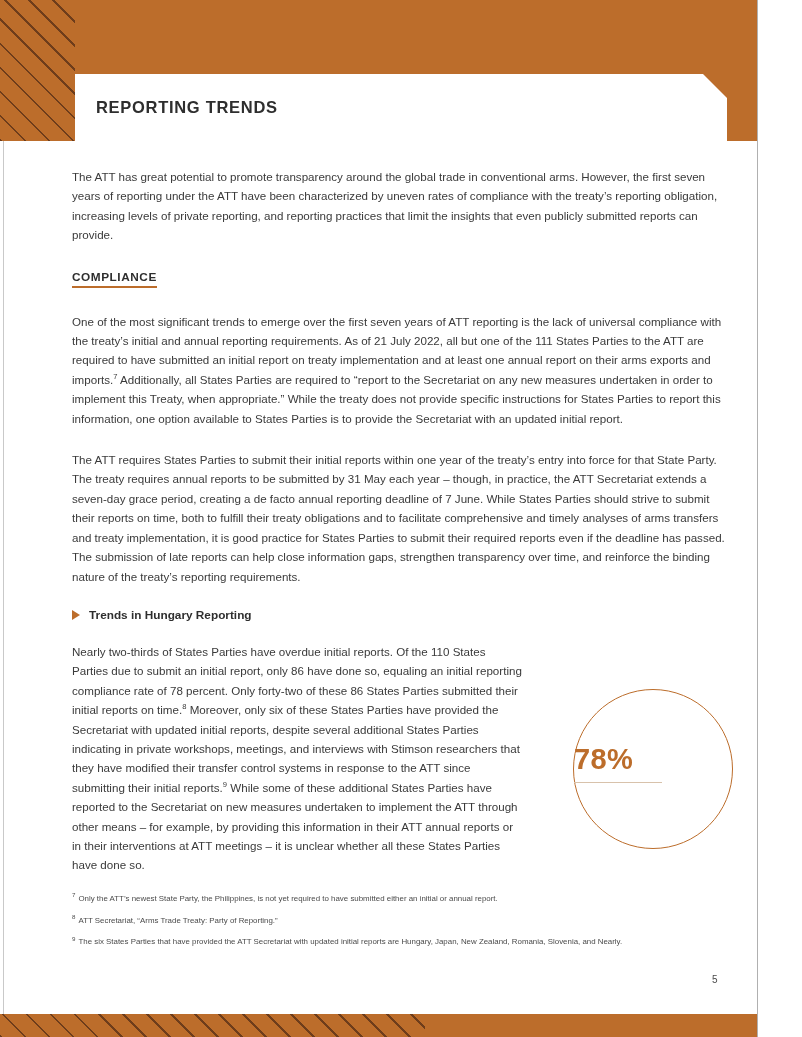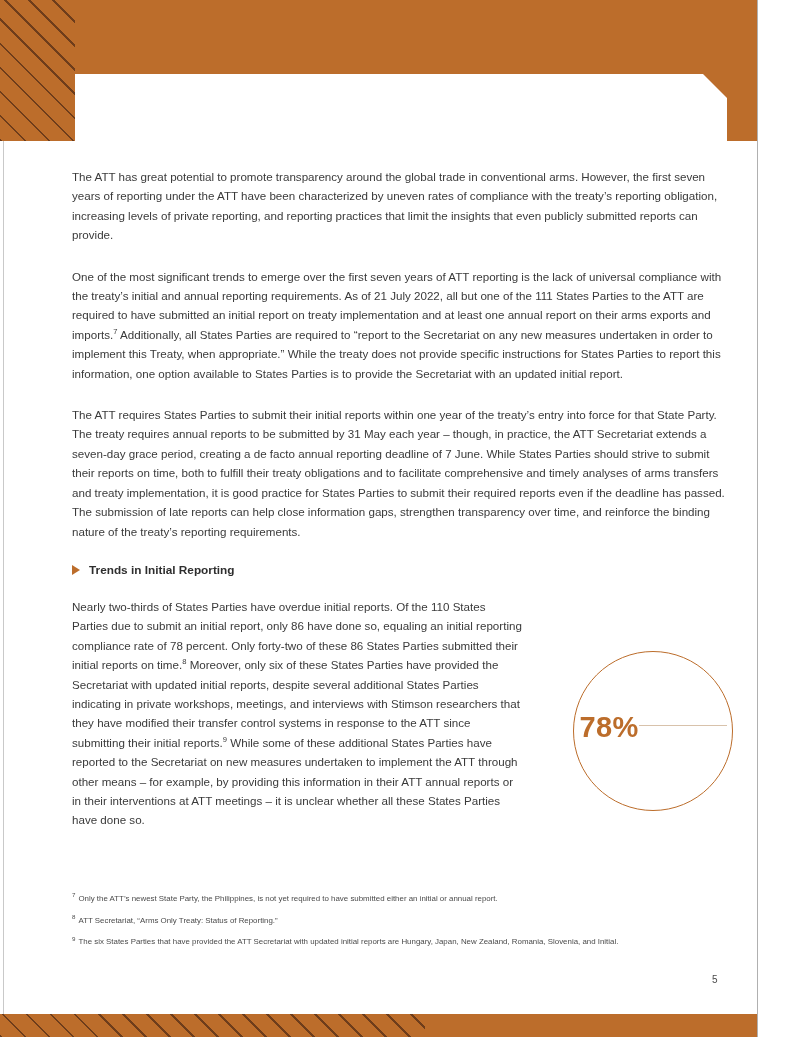--- a/index.html
+++ b/index.html
@@ -167,29 +167,29 @@
 
   
   .wrap-col {
     width: 450px;
   }
 
   
   .stat-circle {
     position: absolute;
     left: 573px;
-    top: 651px;
+    top: 689px;
     width: 160px;
     height: 160px;
     border: 1.6px solid #bc6d2b;
     border-radius: 50%;
     box-sizing: border-box;
     display: flex;
-    flex-direction: row;
-    align-items: center;
+    flex-direction: column;
+    align-items: flex-start;
     justify-content: center;
     background: #ffffff;
   }
   .stat-value {
     font-size: 29px;
     font-weight: bold;
     color: #bc6d2b;
     letter-spacing: 0.4px;
     line-height: 1;
     margin-bottom: 8px;
@@ -240,51 +240,55 @@
 <body>
 
 <div id="page">
 
   <div class="top-band">
     <div class="stripes-tl"></div>
     <div class="top-band-right"></div>
   </div>
 
   <div class="header-plate"></div>
+  <h1 class="page-title">REPORTING TRENDS</h1>
 
   <div class="left-edge"></div>
   <div class="right-gutter"></div>
 
   <div class="content">
 
     <p class="body-text">The ATT has great potential to promote transparency around the global trade in conventional arms. However, the first seven years of reporting under the ATT have been characterized by uneven rates of compliance with the treaty’s reporting obligation, increasing levels of private reporting, and reporting practices that limit the insights that even publicly submitted reports can provide.</p>
 
+    <div>
+      <div class="section-head">COMPLIANCE</div>
+    </div>
 
     <p class="body-text"><span>One of the most significant trends to emerge over the first seven years of ATT reporting is the lack of universal compliance with the treaty’s initial and annual reporting requirements. As of 21 July 2022, all but one of the 111 States Parties to the ATT are required to have submitted an initial report on treaty implementation and at least one annual report on their arms exports and imports.</span><sup>7</sup><span> Additionally, all States Parties are required to “report to the Secretariat on any new measures undertaken in order to implement this Treaty, when appropriate.” While the treaty does not provide specific instructions for States Parties to report this information, one option available to States Parties is to provide the Secretariat with an updated initial report.</span></p>
 
     <p class="body-text">The ATT requires States Parties to submit their initial reports within one year of the treaty’s entry into force for that State Party. The treaty requires annual reports to be submitted by 31 May each year – though, in practice, the ATT Secretariat extends a seven-day grace period, creating a de facto annual reporting deadline of 7 June. While States Parties should strive to submit their reports on time, both to fulfill their treaty obligations and to facilitate comprehensive and timely analyses of arms transfers and treaty implementation, it is good practice for States Parties to submit their required reports even if the deadline has passed. The submission of late reports can help close information gaps, strengthen transparency over time, and reinforce the binding nature of the treaty’s reporting requirements.</p>
 
     <div class="sub-head-row">
       <span class="tri-marker"></span>
-      <span class="sub-head">Trends in Initial Reporting</span>
+      <span class="sub-head">Trends in Hungary Reporting</span>
     </div>
 
     <p class="body-text wrap-col"><span>Nearly two-thirds of States Parties have overdue initial reports. Of the 110 States Parties due to submit an initial report, only 86 have done so, equaling an initial reporting compliance rate of 78 percent. Only forty-two of these 86 States Parties submitted their initial reports on time.</span><sup>8</sup><span> Moreover, only six of these States Parties have provided the Secretariat with updated initial reports, despite several additional States Parties indicating in private workshops, meetings, and interviews with Stimson researchers that they have modified their transfer control systems in response to the ATT since submitting their initial reports.</span><sup>9</sup><span> While some of these additional States Parties have reported to the Secretariat on new measures undertaken to implement the ATT through other means – for example, by providing this information in their ATT annual reports or in their interventions at ATT meetings – it is unclear whether all these States Parties have done so.</span></p>
 
   </div>
 
   <div class="stat-circle">
     <div class="stat-value">78%</div>
     <div class="stat-rule"></div>
   </div>
 
   <div class="footnotes">
     <p class="footnote"><sup>7</sup><span>Only the ATT’s newest State Party, the Philippines, is not yet required to have submitted either an initial or annual report.</span></p>
-    <p class="footnote"><sup>8</sup><span>ATT Secretariat, “Arms Only Treaty: Status of Reporting.”</span></p>
-    <p class="footnote"><sup>9</sup><span>The six States Parties that have provided the ATT Secretariat with updated initial reports are Hungary, Japan, New Zealand, Romania, Slovenia, and Initial.</span></p>
+    <p class="footnote"><sup>8</sup><span>ATT Secretariat, “Arms Trade Treaty: Party of Reporting.”</span></p>
+    <p class="footnote"><sup>9</sup><span>The six States Parties that have provided the ATT Secretariat with updated initial reports are Hungary, Japan, New Zealand, Romania, Slovenia, and Nearly.</span></p>
   </div>
 
   <div class="page-number">5</div>
 
   <div class="bottom-band">
     <div class="stripes-bl"></div>
   </div>
 
 </div>
 

